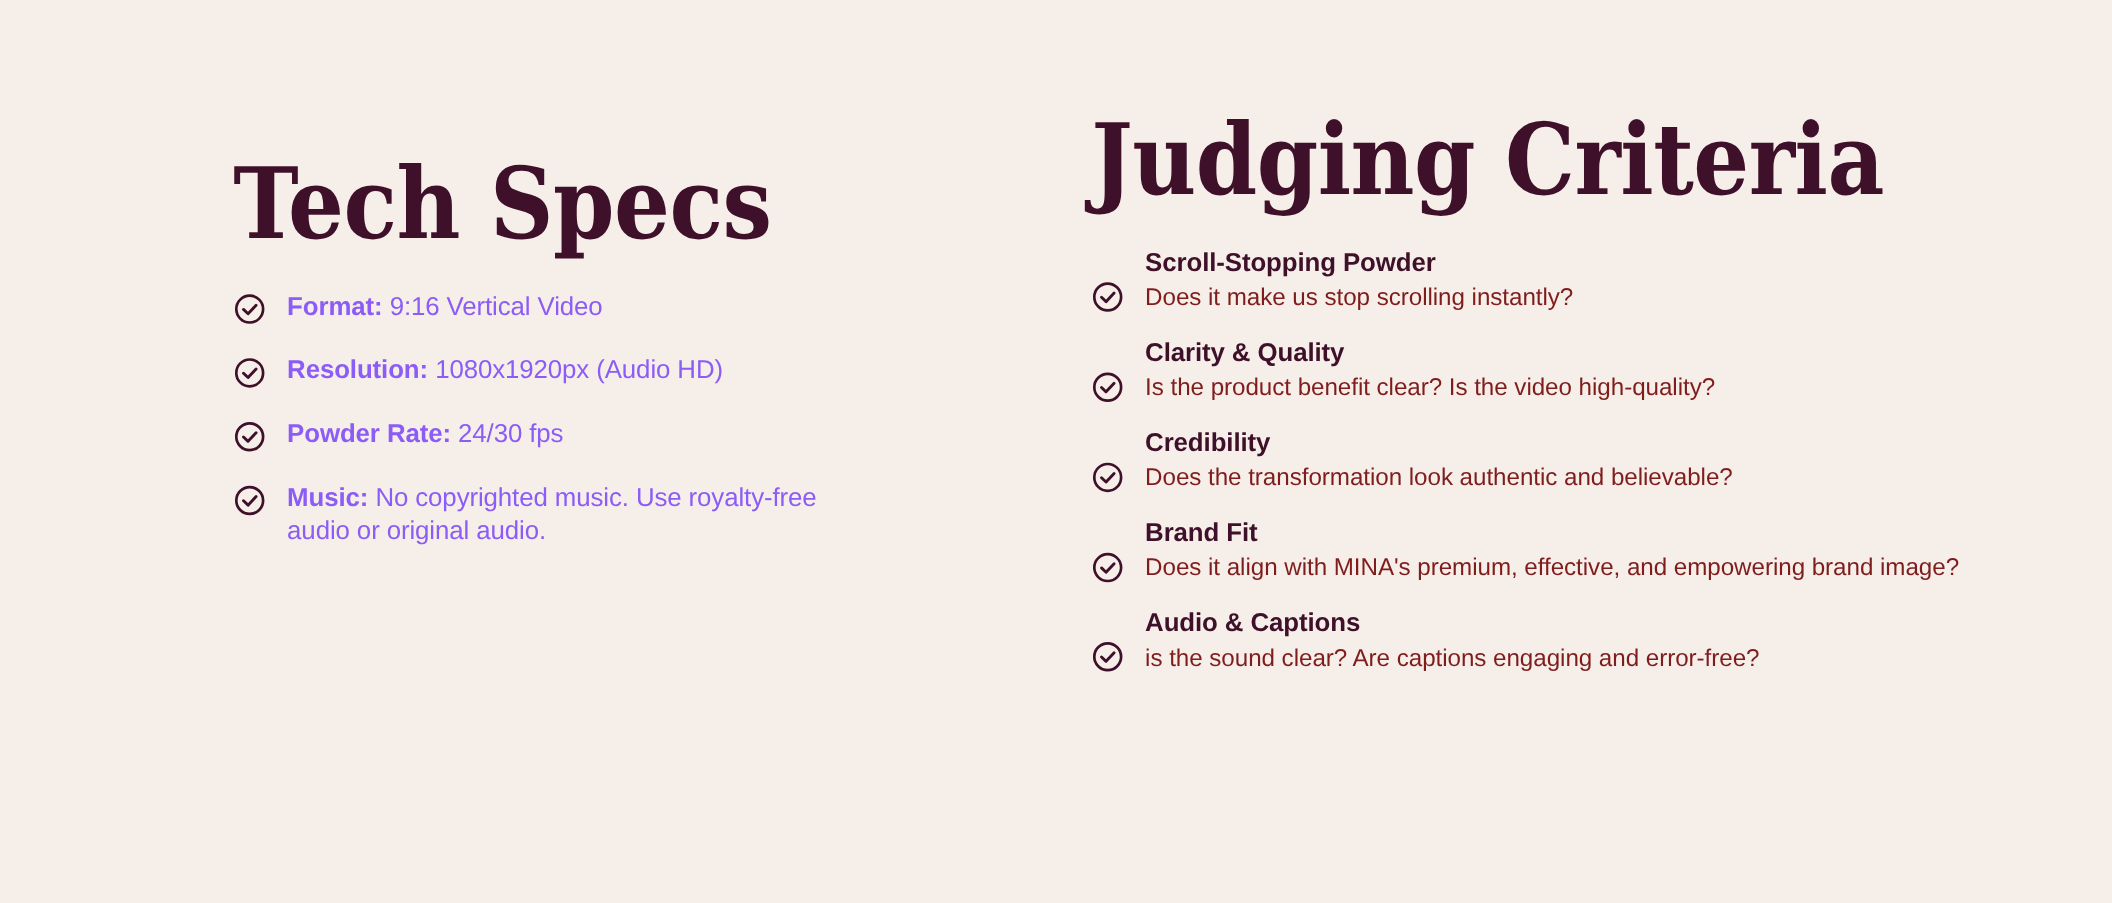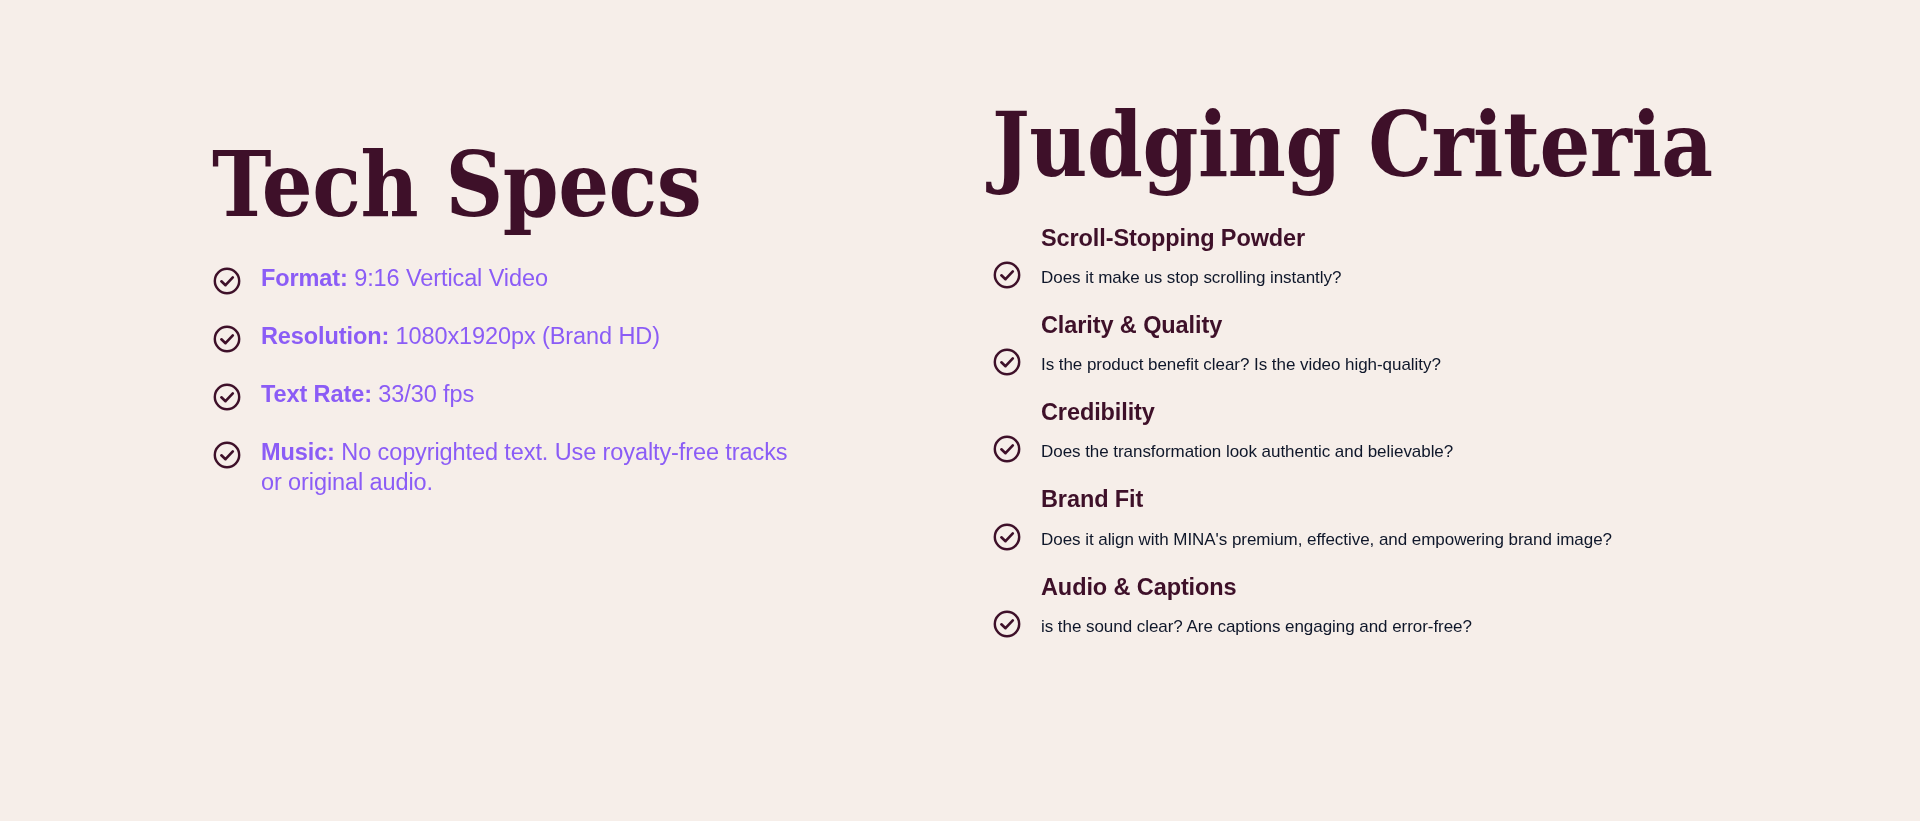--- a/index.html
+++ b/index.html
@@ -140,26 +140,26 @@
     display: block;
     color: #3e1029;
     font-size: 23.5px;
     font-weight: 700;
     line-height: 1.2;
     letter-spacing: -0.1px;
   }
 
   .criteria-desc {
     display: block;
-    color: #0f172a;
-    font-size: 17px;
+    color: #7f1d1d;
+    font-size: 22px;
     font-weight: 400;
     line-height: 1.35;
     letter-spacing: -0.05px;
-    margin-top: 15px;
+    margin-top: 3px;
   }
 </style>
 </head>
 <body>
 
 <div class="slide">
   <div class="columns">
 
     <div class="column col-left">
       <h1 class="heading heading-left">Tech Specs</h1>
@@ -176,41 +176,41 @@
           <span class="spec-text"><b>Format:</b><span> 9:16 Vertical Video</span></span>
         </li>
 
         <li class="spec-item">
           <span class="check-icon">
             <svg viewBox="0 0 32 32" xmlns="http://www.w3.org/2000/svg">
               <circle cx="16" cy="16" r="13" fill="none" stroke="#3e1029" stroke-width="2.6"></circle>
               <path d="M10 16.3 L14.4 20.5 L22.2 12.2" fill="none" stroke="#3e1029" stroke-width="2.8" stroke-linecap="round" stroke-linejoin="round"></path>
             </svg>
           </span>
-          <span class="spec-text"><b>Resolution:</b><span> 1080x1920px (Brand HD)</span></span>
-        </li>
-
-        <li class="spec-item">
-          <span class="check-icon">
-            <svg viewBox="0 0 32 32" xmlns="http://www.w3.org/2000/svg">
-              <circle cx="16" cy="16" r="13" fill="none" stroke="#3e1029" stroke-width="2.6"></circle>
-              <path d="M10 16.3 L14.4 20.5 L22.2 12.2" fill="none" stroke="#3e1029" stroke-width="2.8" stroke-linecap="round" stroke-linejoin="round"></path>
-            </svg>
-          </span>
-          <span class="spec-text"><b>Text Rate:</b><span> 33/30 fps</span></span>
-        </li>
-
-        <li class="spec-item">
-          <span class="check-icon">
-            <svg viewBox="0 0 32 32" xmlns="http://www.w3.org/2000/svg">
-              <circle cx="16" cy="16" r="13" fill="none" stroke="#3e1029" stroke-width="2.6"></circle>
-              <path d="M10 16.3 L14.4 20.5 L22.2 12.2" fill="none" stroke="#3e1029" stroke-width="2.8" stroke-linecap="round" stroke-linejoin="round"></path>
-            </svg>
-          </span>
-          <span class="spec-text"><b>Music:</b><span> No copyrighted text. Use royalty-free tracks or original audio.</span></span>
+          <span class="spec-text"><b>Resolution:</b><span> 1080x1920px (Audio HD)</span></span>
+        </li>
+
+        <li class="spec-item">
+          <span class="check-icon">
+            <svg viewBox="0 0 32 32" xmlns="http://www.w3.org/2000/svg">
+              <circle cx="16" cy="16" r="13" fill="none" stroke="#3e1029" stroke-width="2.6"></circle>
+              <path d="M10 16.3 L14.4 20.5 L22.2 12.2" fill="none" stroke="#3e1029" stroke-width="2.8" stroke-linecap="round" stroke-linejoin="round"></path>
+            </svg>
+          </span>
+          <span class="spec-text"><b>Powder Rate:</b><span> 24/30 fps</span></span>
+        </li>
+
+        <li class="spec-item">
+          <span class="check-icon">
+            <svg viewBox="0 0 32 32" xmlns="http://www.w3.org/2000/svg">
+              <circle cx="16" cy="16" r="13" fill="none" stroke="#3e1029" stroke-width="2.6"></circle>
+              <path d="M10 16.3 L14.4 20.5 L22.2 12.2" fill="none" stroke="#3e1029" stroke-width="2.8" stroke-linecap="round" stroke-linejoin="round"></path>
+            </svg>
+          </span>
+          <span class="spec-text"><b>Music:</b><span> No copyrighted music. Use royalty-free audio or original audio.</span></span>
         </li>
 
 
       </ul>
     </div>
 
     <div class="column col-right">
       <h1 class="heading heading-right">Judging Criteria</h1>
 
       <ul class="criteria-list">

